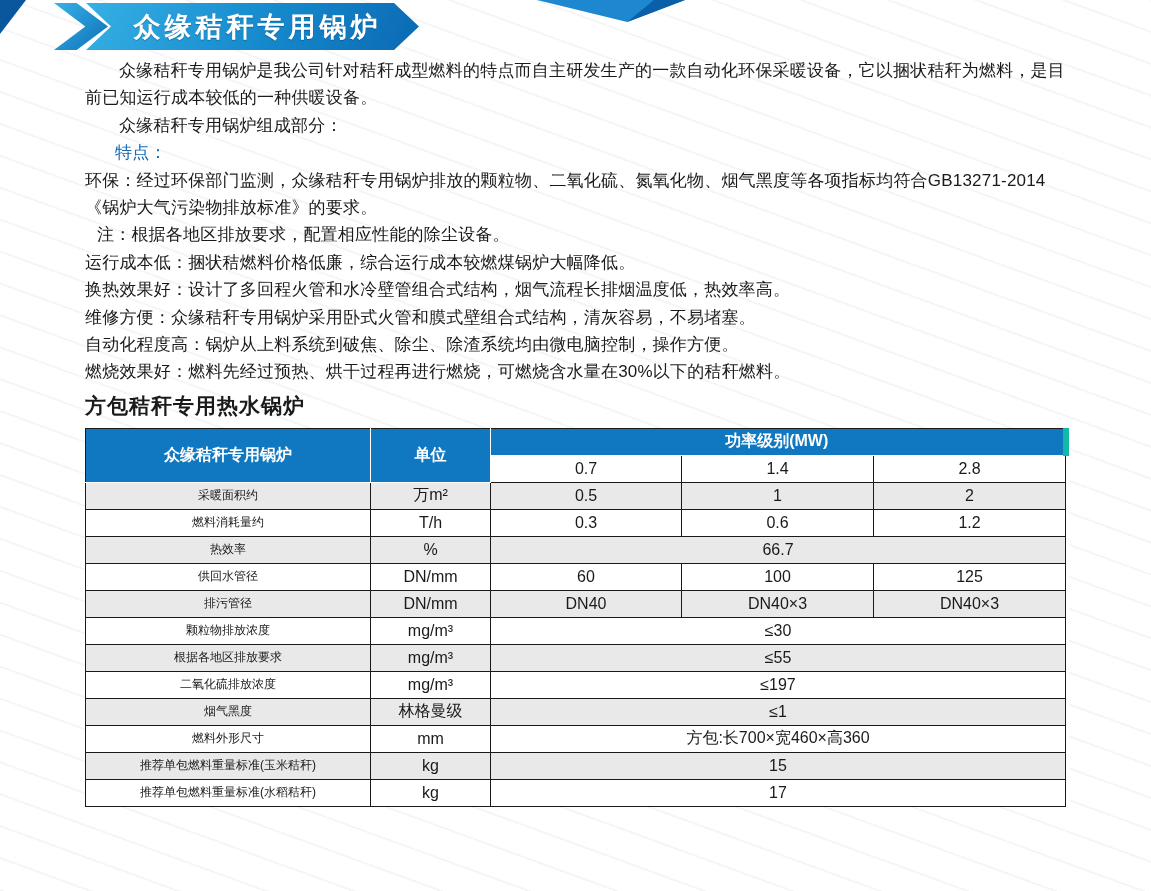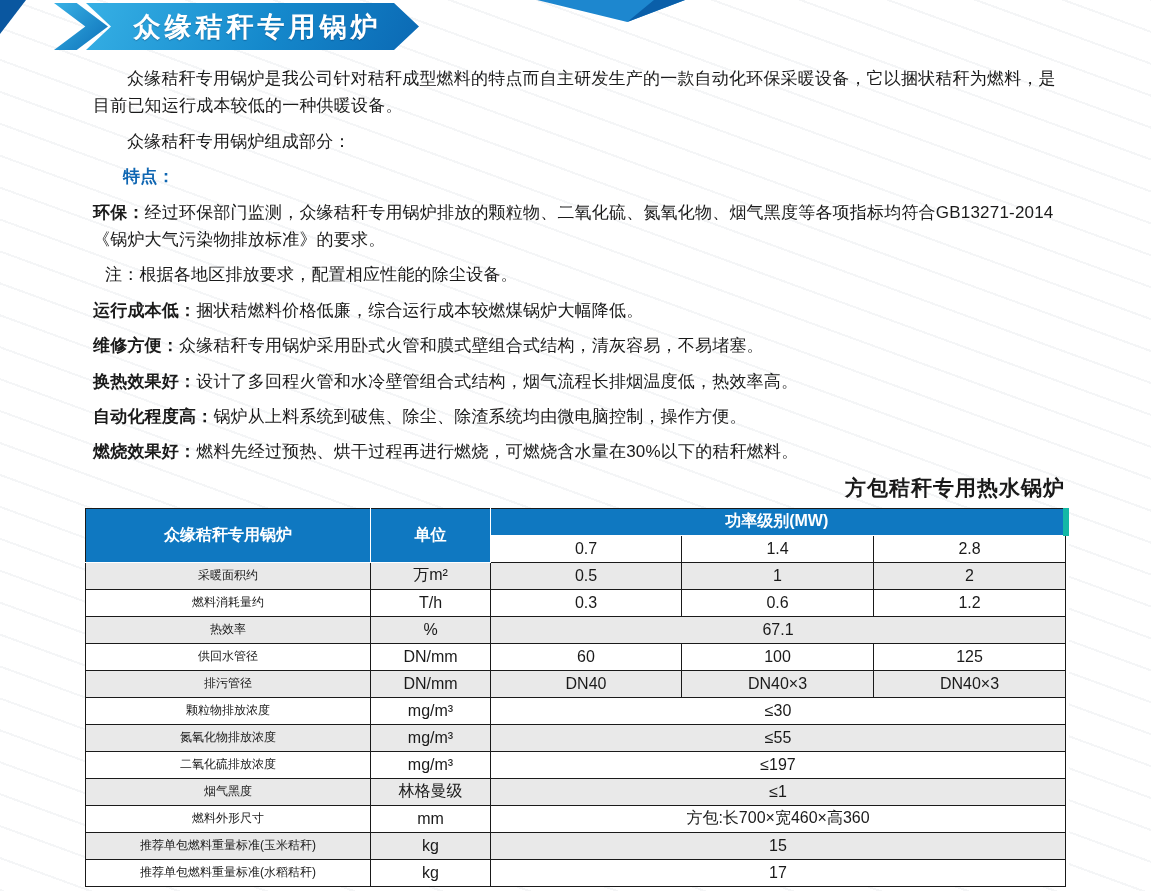--- a/index.html
+++ b/index.html
@@ -22,28 +22,28 @@
     clip-path:polygon(0 0,92.5% 0,100% 50%,92.5% 100%,0 100%,7.5% 50%);
     display:flex;align-items:center;justify-content:center;}
   .banner-title{color:#ffffff;font-size:27px;font-weight:bold;letter-spacing:4px;
     padding-left:10px;text-shadow:0 1px 1px rgba(0,40,80,.35);}
   .deco-kite{position:absolute;left:537px;top:0;width:148px;height:22px;}
   .kite-main,.kite-fold{position:absolute;left:0;top:0;width:100%;height:100%;}
   .kite-main{background:#1d87cf;clip-path:polygon(0 0,100% 0,61% 100%);}
   .kite-fold{background:#0a5fa9;clip-path:polygon(79% 0,100% 0,61% 100%);}
   
   .content{position:absolute;left:85px;top:57px;width:980px;}
-  .content p{margin:8px;font-size:17px;line-height:27.4px;letter-spacing:0.2px;}
+  .content p{margin:0;font-size:17px;line-height:27.4px;letter-spacing:0.2px;}
   .indent{text-indent:34px;}
   .indent-sm{text-indent:12px;}
-  .b{font-weight:bold;}
-  .features-heading{color:#0f66b2;font-weight:bold;text-indent:30px;}
+  .b{font-weight:normal;}
+  .features-heading{color:#0f66b2;font-weight:normal;text-indent:30px;}
   
-  .tbl-title{font-size:21px;font-weight:bold;text-align:right;margin:9px 0 7px 0;
-    letter-spacing:1px;line-height:26px;}
+  .tbl-title{font-size:21px;font-weight:bold;text-align:left;margin:9px 0 7px 0;
+    letter-spacing:1px;line-height:26px;font-family:Liberation Mono, monospace;}
   table.spec{width:980px;border-collapse:collapse;table-layout:fixed;
     font-size:16px;text-align:center;background:#ffffff;}
   table.spec th,table.spec td{border:1px solid #1a1a1a;padding:0;height:26px;
     overflow:hidden;white-space:nowrap;}
   table.spec thead th.hblue{background:#0f78c1;color:#ffffff;font-weight:bold;
     border:1px solid #ffffff;border-top:1px solid #1a1a1a;}
   table.spec thead th.hblue.first{border-left:1px solid #1a1a1a;}
   table.spec thead th.hblue.power{border-right:6px solid #14b8a6;}
   table.spec thead td{font-weight:normal;background:#ffffff;}
   table.spec tbody tr:nth-child(odd) td{background:#e9e9e9;}
@@ -65,22 +65,22 @@
 
 <div class="content">
   <p class="indent">众缘秸秆专用锅炉是我公司针对秸秆成型燃料的特点而自主研发生产的一款自动化环保采暖设备，它以捆状秸秆为燃料，是目前已知运行成本较低的一种供暖设备。</p>
   <p class="indent">众缘秸秆专用锅炉组成部分：</p>
 
   <p class="features-heading">特点：</p>
 
   <p><span class="b">环保：</span><span>经过环保部门监测，众缘秸秆专用锅炉排放的颗粒物、二氧化硫、氮氧化物、烟气黑度等各项指标均符合GB13271-2014《锅炉大气污染物排放标准》的要求。</span></p>
   <p class="indent-sm">注：根据各地区排放要求，配置相应性能的除尘设备。</p>
   <p><span class="b">运行成本低：</span><span>捆状秸燃料价格低廉，综合运行成本较燃煤锅炉大幅降低。</span></p>
+  <p><span class="b">换热效果好：</span><span>设计了多回程火管和水冷壁管组合式结构，烟气流程长排烟温度低，热效率高。</span></p>
   <p><span class="b">维修方便：</span><span>众缘秸秆专用锅炉采用卧式火管和膜式壁组合式结构，清灰容易，不易堵塞。</span></p>
-  <p><span class="b">换热效果好：</span><span>设计了多回程火管和水冷壁管组合式结构，烟气流程长排烟温度低，热效率高。</span></p>
   <p><span class="b">自动化程度高：</span><span>锅炉从上料系统到破焦、除尘、除渣系统均由微电脑控制，操作方便。</span></p>
   <p><span class="b">燃烧效果好：</span><span>燃料先经过预热、烘干过程再进行燃烧，可燃烧含水量在30%以下的秸秆燃料。</span></p>
 
   <div class="tbl-title">方包秸秆专用热水锅炉</div>
 
   <table class="spec">
     <colgroup>
       <col style="width:285px">
         <col style="width:120px">
       <col style="width:191px">
@@ -110,21 +110,21 @@
       <tr>
         <td class="pname">燃料消耗量约</td>
         <td>T/h</td>
         <td>0.3</td>
         <td>0.6</td>
         <td>1.2</td>
       </tr>
       <tr>
         <td class="pname">热效率</td>
         <td>%</td>
-        <td colspan="3">67.1</td>
+        <td colspan="3">66.7</td>
       </tr>
       <tr>
         <td class="pname">供回水管径</td>
         <td>DN/mm</td>
         <td>60</td>
         <td>100</td>
         <td>125</td>
       </tr>
       <tr>
         <td class="pname">排污管径</td>
@@ -132,21 +132,21 @@
         <td>DN40</td>
         <td>DN40×3</td>
         <td>DN40×3</td>
       </tr>
       <tr>
         <td class="pname">颗粒物排放浓度</td>
         <td>mg/m³</td>
         <td colspan="3">≤30</td>
       </tr>
       <tr>
-        <td class="pname">氮氧化物排放浓度</td>
+        <td class="pname">根据各地区排放要求</td>
         <td>mg/m³</td>
         <td colspan="3">≤55</td>
       </tr>
       <tr>
         <td class="pname">二氧化硫排放浓度</td>
         <td>mg/m³</td>
         <td colspan="3">≤197</td>
       </tr>
       <tr>
         <td class="pname">烟气黑度</td>

